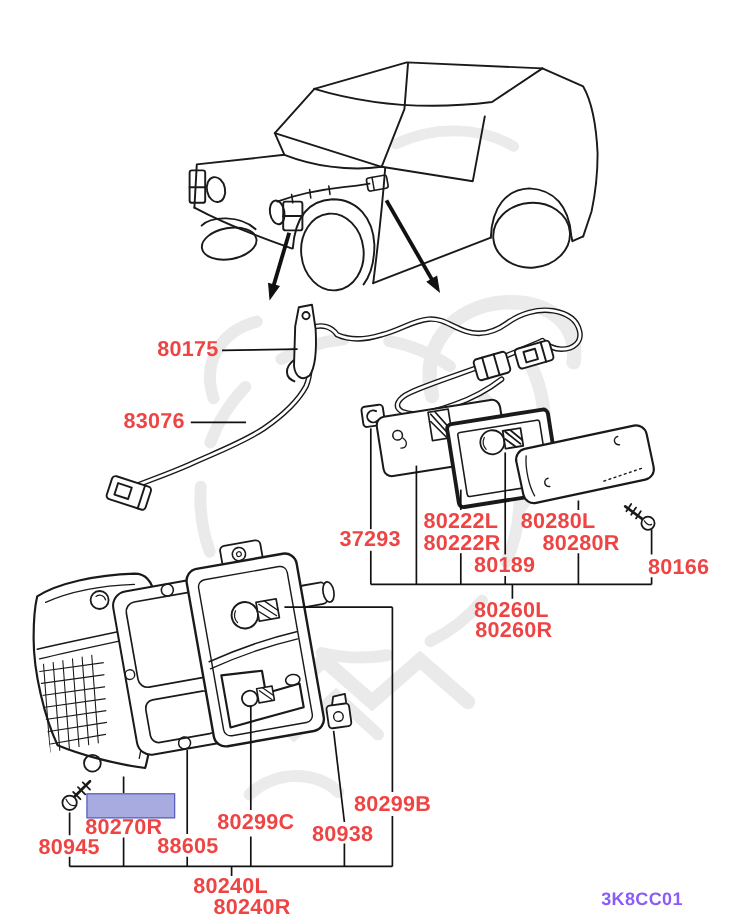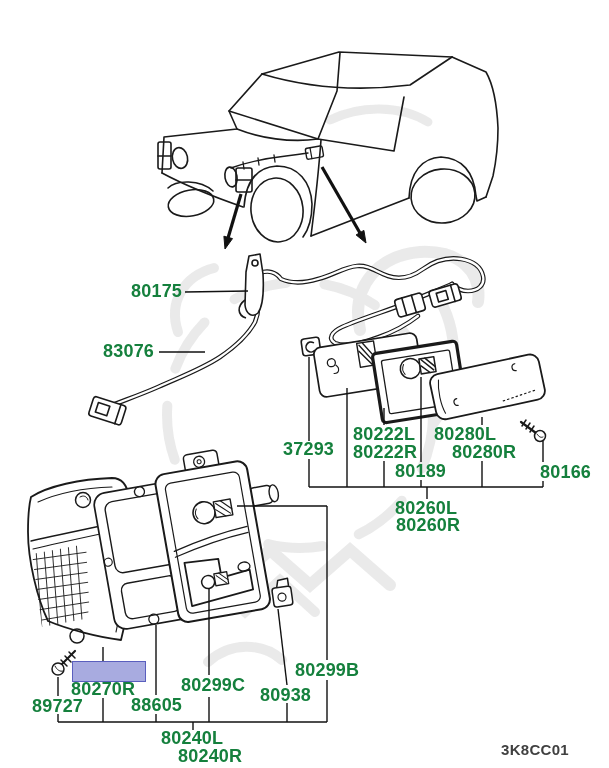--- a/index.html
+++ b/index.html
@@ -1,22 +1,22 @@
 <!DOCTYPE html>
 <html><head>
 <meta charset="utf-8">
 <style>
   html,body{margin:0;padding:0;background:#fff;}
   #stage{position:relative;width:609px;height:768px;background:#ffffff;overflow:hidden;
          font-family:"Liberation Sans",sans-serif;}
   #art{position:absolute;left:0;top:0;}
   .lbl{position:absolute;font-weight:bold;font-size:18px;line-height:18px;
-       letter-spacing:.2px;color:#15803d;white-space:nowrap;cursor:default;}
+       letter-spacing:.2px;color:#ef4444;white-space:nowrap;cursor:default;}
   .code{position:absolute;font-weight:bold;font-size:15px;line-height:15px;
-        letter-spacing:.3px;color:#404040;white-space:nowrap;}
+        letter-spacing:.3px;color:#8b5cf6;white-space:nowrap;}
   .hl{position:absolute;left:72px;top:661px;width:74px;height:21px;
       background:#a8abe0;border:1.5px solid #5a5fbe;box-sizing:border-box;}
   svg *{vector-effect:none;}
 </style>
 </head>
 <body>
 
 <div id="stage">
 
 <svg id="art" width="609" height="768" viewBox="0 0 609 768">
@@ -288,21 +288,21 @@
 <div class="lbl" style="left:283px;top:440px">37293</div>
 <div class="lbl" style="left:353px;top:425px">80222L</div>
 <div class="lbl" style="left:353px;top:443px">80222R</div>
 <div class="lbl" style="left:395px;top:462px">80189</div>
 <div class="lbl" style="left:434px;top:425px">80280L</div>
 <div class="lbl" style="left:452px;top:443px">80280R</div>
 <div class="lbl" style="left:540px;top:463px">80166</div>
 <div class="lbl" style="left:395px;top:499px">80260L</div>
 <div class="lbl" style="left:396px;top:516px">80260R</div>
 <div class="lbl" style="left:71px;top:680px">80270R</div>
-<div class="lbl" style="left:32px;top:697px">89727</div>
+<div class="lbl" style="left:32px;top:697px">80945</div>
 <div class="lbl" style="left:131px;top:696px">88605</div>
 <div class="lbl" style="left:181px;top:676px">80299C</div>
 <div class="lbl" style="left:260px;top:686px">80938</div>
 <div class="lbl" style="left:295px;top:661px">80299B</div>
 <div class="lbl" style="left:161px;top:729px">80240L</div>
 <div class="lbl" style="left:178px;top:747px">80240R</div>
 
 <div class="code" style="left:501px;top:742px">3K8CC01</div>
 
 </div>

